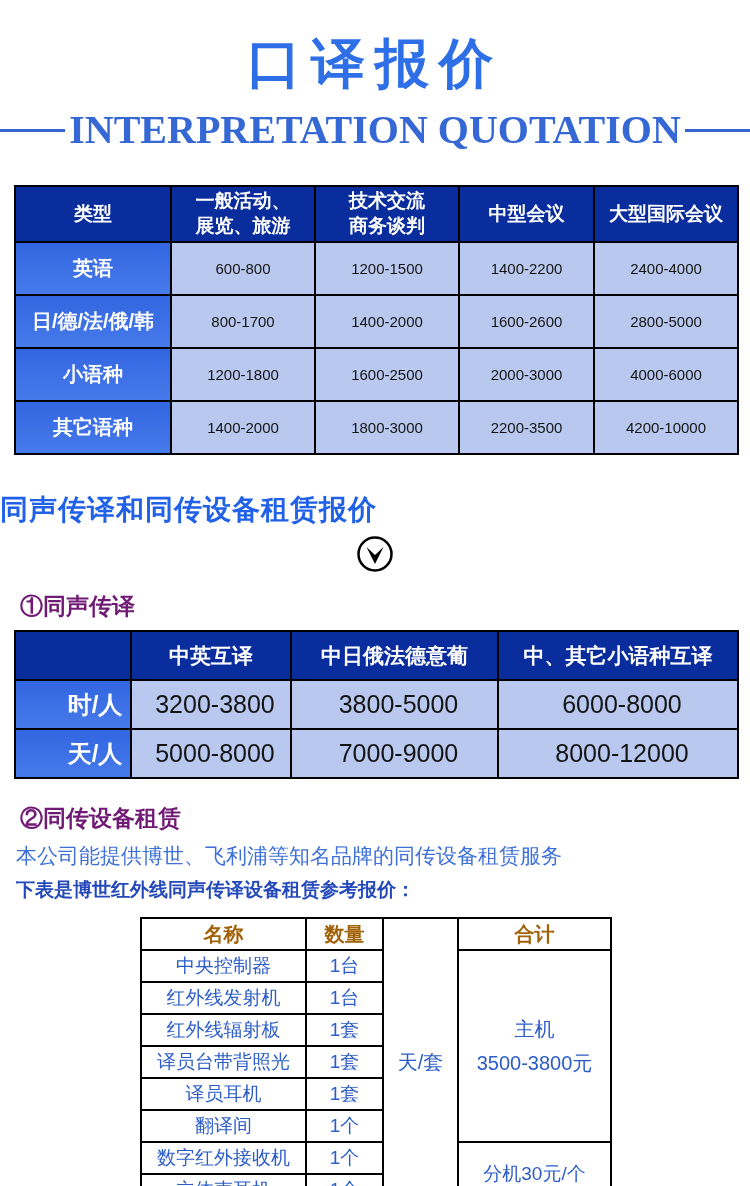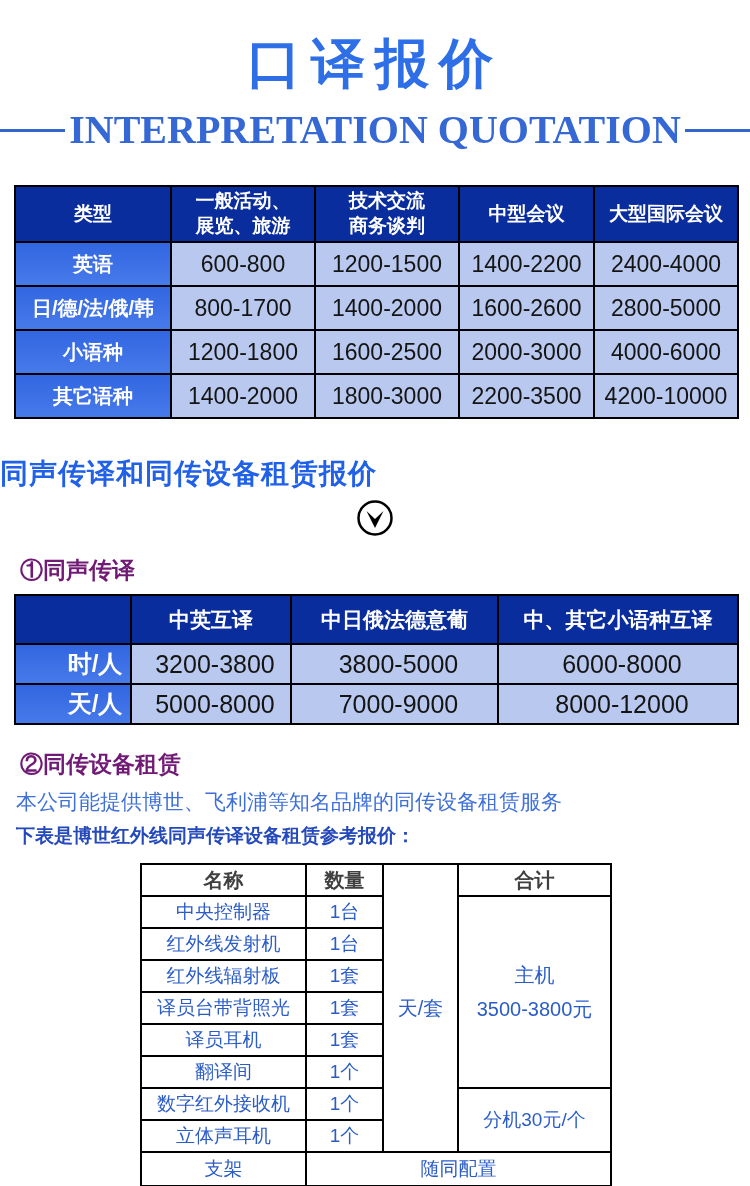--- a/index.html
+++ b/index.html
@@ -23,41 +23,41 @@
   table.quote { border-collapse:collapse; table-layout:fixed; margin-left:14px; width:723px; }
   table.quote td { border:2px solid #000; text-align:center; vertical-align:middle; overflow:hidden; }
   .quote .hd {
     background:#0a2d9e; color:#ffffff; font-weight:bold; font-size:19px;
     line-height:1.3; white-space:pre-line; height:56px;
   }
   .quote .rowhd {
     background:linear-gradient(180deg,#3266e2,#477ae9);
     color:#ffffff; font-weight:bold; font-size:20px;
   }
-  .quote .val { background:#b9c8ee; color:#141414; font-size:23px; height:44px; }
+  .quote .val { background:#b9c8ee; color:#141414; font-size:15px; height:53px; }
   table.t1 { margin-top:34px; }
   table.t2 { margin-top:6px; }
   .t2 .hd { height:49px; font-size:21px; }
   .t2 .rowhd { font-size:24px;padding-left:44px; }
-  .t2 .val { font-size:25px; height:40px;padding-left:8px; }
+  .t2 .val { font-size:25px; height:49px;padding-left:8px; }
   
   .mid-heading {
     margin-top:36px; text-align:left;
     font-size:28px; font-weight:bold; color:#2061e8; letter-spacing:1px;
   }
   .arrow-wrap { text-align:center; margin-top:6px; height:40px; }
   .sec-title { margin:16px 0 8px 20px; font-size:23px; font-weight:bold; color:#701a75; }
   .sec-title.second { margin-top:24px; }
   .para1 { margin:6px 0 0 16px; font-size:21px; color:#3e70d8; }
   .para2 { margin:7px 0 0 16px; font-size:19px; font-weight:bold; color:#2449ba; }
   
   table.equip { border-collapse:collapse; table-layout:fixed; margin:14px 0 0 140px; width:470px; }
   table.equip td { border:2px solid #000; text-align:center; vertical-align:middle; background:#fff; }
   .equip td { color:#2b5cc8; font-size:19px; height:32px; }
-  .equip .ehd { font-weight:bold; color:#404040; font-size:20px; }
+  .equip .ehd { font-weight:bold; color:#a16207; font-size:20px; }
   .equip .host { font-size:20px; line-height:1.7; white-space:pre-line; }
   .equip .unitcell { font-size:20px;border-radius:19px; }
   .equip .wide { height:34px; }
 </style>
 </head>
 <body>
 
 <div class="page">
 
   <div class="title-cn">口译报价</div>

